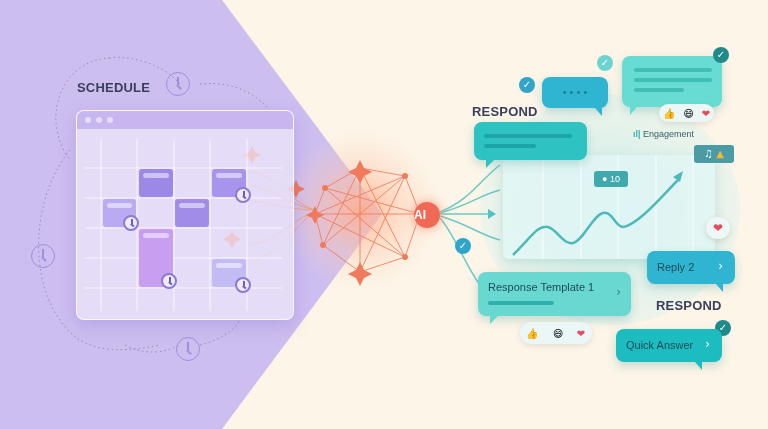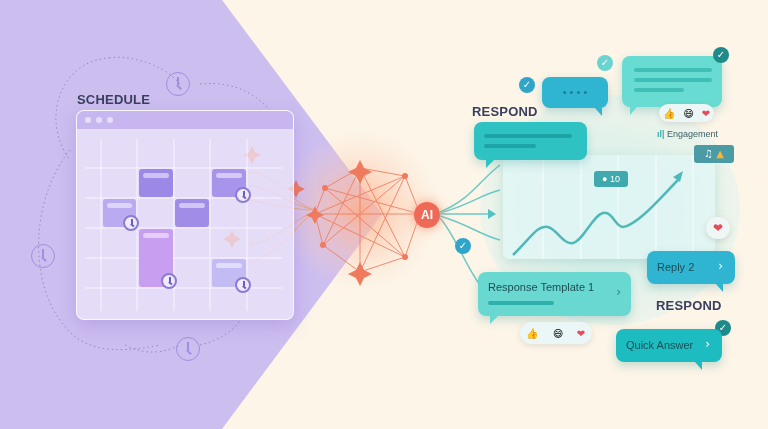--- a/index.html
+++ b/index.html
@@ -82,21 +82,21 @@
     <path d="M440,216 C470,225 480,235 500,240"></path>
     <path d="M440,218 C455,235 465,265 480,285"></path>
   </g>
   <path d="M488,209 l8,5 l-8,5 Z" fill="#4fc3c3"></path>
 </svg>
 
 <div class="oclock" style="left:166px;top:72px;"></div>
 <div class="oclock" style="left:31px;top:244px;"></div>
 <div class="oclock" style="left:176px;top:337px;"></div>
 
-<div class="abs label" style="left:77px;top:92px;">SCHEDULE</div>
+<div class="abs label" style="left:77px;top:80px;">SCHEDULE</div>
 
 <div class="abs calendar">
   <div class="cal-head">
     <div class="dot" style="left:8px;"></div>
     <div class="dot" style="left:19px;"></div>
     <div class="dot" style="left:30px;"></div>
   </div>
   <svg style="position:absolute;left:0;top:0;" width="216" height="208">
     <g stroke="#ffffff" stroke-opacity="0.7" stroke-width="1">
       <line x1="24" y1="28" x2="24" y2="200"></line>
@@ -128,40 +128,40 @@
     </div>
   <div class="ev" style="left:135px;top:148px;width:34px;height:28px;background:#c3bcf4;">
       <div class="bar"></div>
     </div>
   <div class="clock" style="left:158px;top:76px;"></div>
   <div class="clock" style="left:46px;top:104px;"></div>
   <div class="clock" style="left:84px;top:162px;"></div>
   <div class="clock" style="left:158px;top:166px;"></div>
 </div>
 
-<div class="abs" style="left:414px;top:202px;width:26px;height:26px;border-radius:50%;background:#ef6a56;box-shadow:0 0 12px #ff9a7a;color:#fff;font-size:12px;font-weight:bold;text-align:center;line-height:26px;">
+<div class="abs" style="left:414px;top:202px;width:26px;height:26px;border-radius:50%;background:#ef6a56;box-shadow:0 0 12px #ff9a7a;color:#fff;font-size:12px;font-weight:bold;text-align:left;line-height:26px;">
   <span>AI</span>
 </div>
 
 <div class="abs" style="left:503px;top:155px;width:212px;height:104px;border-radius:6px;background:rgba(225,246,244,0.85);box-shadow:0 4px 12px rgba(40,150,150,0.2);">
   <svg width="212" height="104" style="position:absolute;left:0;top:0;">
     <g stroke="#ffffff" stroke-opacity="0.8">
         <line x1="40" y1="0" x2="40" y2="104"></line>
         <line x1="78" y1="0" x2="78" y2="104"></line>
         <line x1="115" y1="0" x2="115" y2="104"></line>
         <line x1="153" y1="0" x2="153" y2="104"></line>
         <line x1="190" y1="0" x2="190" y2="104"></line>
       </g>
     <path d="M10,100 C30,80 35,70 45,72 C55,75 60,90 70,88 C80,86 90,60 100,58 C110,56 112,72 120,72 C135,70 160,40 175,25" stroke="#4fb9b9" stroke-width="2.5" fill="none"></path>
     <path d="M170,22 l10,-6 l-3,11 Z" fill="#4fb9b9"></path>
   </svg>
 </div>
 
 <div class="abs" style="left:633px;top:129px;font-size:9px;color:#3a5f66;">
-  <span style="color:#3fb2b2;font-weight:bold;margin-left:24px;">ıl|</span>
+  <span style="color:#3fb2b2;font-weight:bold;">ıl|</span>
   <span>Engagement</span>
 </div>
 
 <div class="abs" style="left:594px;top:171px;width:34px;height:16px;border-radius:3px;background:#3fa9ad;color:#fff;font-size:9px;line-height:16px;text-align:center;">
   <span>●</span>
   <span>10</span>
 </div>
 
 <div class="abs" style="left:694px;top:145px;width:40px;height:18px;border-radius:3px;background:#4a9ba3;color:#fff;font-size:10px;line-height:18px;text-align:center;font-family:'DejaVu Sans',sans-serif;">
   <span style="color:#fff;">♫</span>

